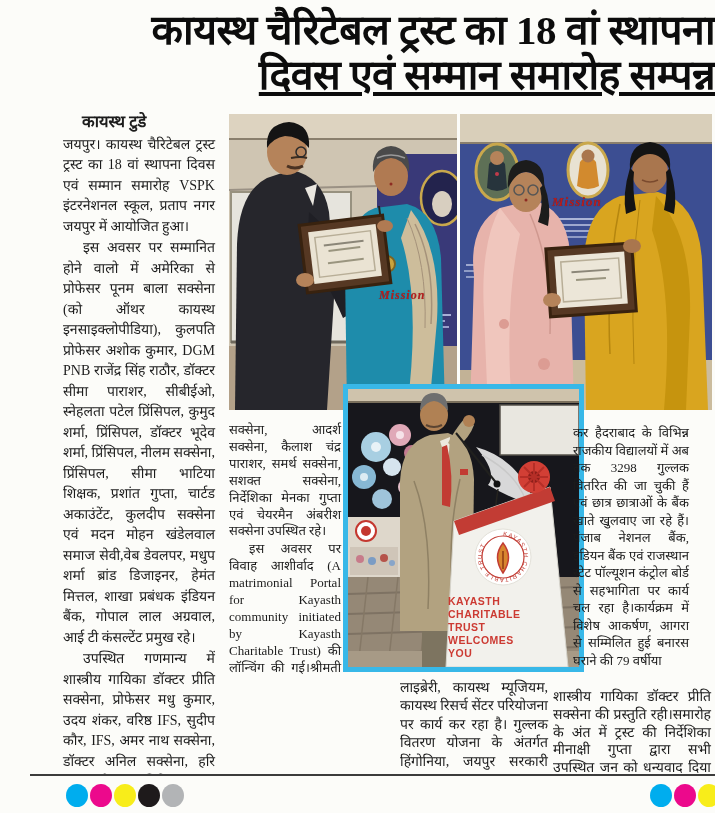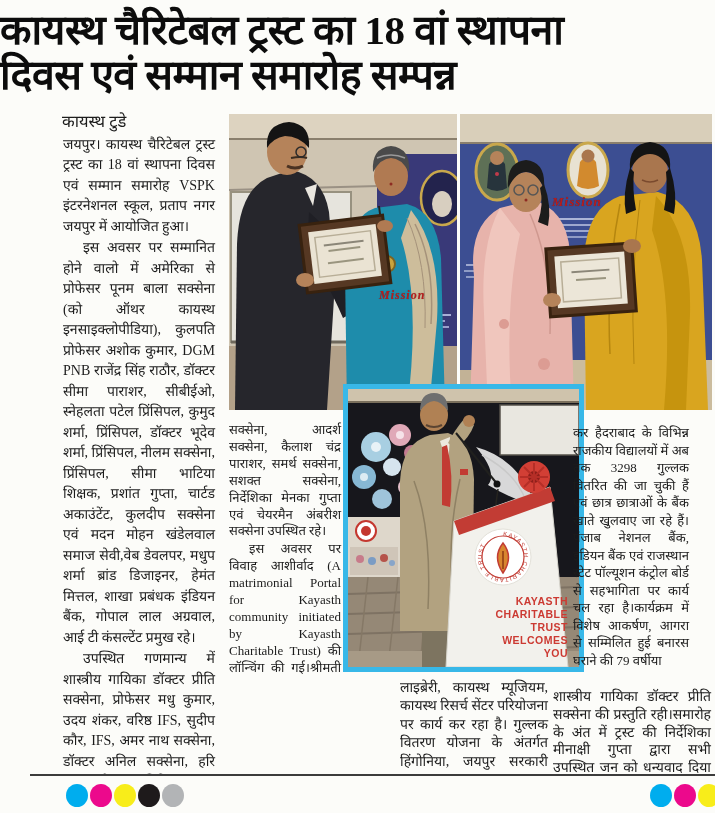--- a/index.html
+++ b/index.html
@@ -3,46 +3,46 @@
 <meta charset="utf-8">
 <style>
   html,body{margin:0;padding:0;}
   body{background:#e8e8e8;}
   .page{
     position:relative;width:715px;height:813px;margin:0 auto;
     background:#fcfcf9;overflow:hidden;
     font-family:"Liberation Serif","DejaVu Serif",serif;color:#1a1a1a;
   }
   
-  .headline{position:absolute;left:0;top:8px;width:715px;text-align:left;
+  .headline{position:absolute;left:0;top:8px;width:715px;text-align:right;
     font-weight:700;color:#0c0c0c;line-height:1.1;letter-spacing:-0.5px;}
   .headline .l1{font-size:41px;}
-  .headline .l2{font-size:41px;}
+  .headline .l2{font-size:41px;text-decoration:underline;}
   
   .txt{position:absolute;text-align:justify;overflow:hidden;color:#1c1c1c;}
   .txt p{margin:1px;}
   .txt p.ind{text-indent:20px;}
-  .byline{font-weight:400;font-size:16.5px;margin-bottom:2px;}
+  .byline{font-weight:700;font-size:16.5px;margin-bottom:2px;margin-left:20px;}
   .col1{left:62px;top:112px;width:154px;height:662px;font-size:14px;line-height:20.5px;}
   .col2a{left:228px;top:421px;width:114px;height:253px;font-size:13px;line-height:16.9px;}
   .col2b{left:228px;top:676px;width:183px;height:95px;font-size:14px;line-height:18.4px;}
   .col3{left:399px;top:678px;width:150px;height:92px;font-size:14px;line-height:18.4px;}
   .col4a{left:572px;top:423px;width:118px;height:263px;font-size:13px;line-height:17.5px;}
   .col4b{left:552px;top:687px;width:160px;height:88px;font-size:14px;line-height:17.8px;}
   
   .photo{position:absolute;overflow:hidden;background:#cfc5b2;}
   .photo svg{display:block;}
   .photo1{left:229px;top:114px;width:228px;height:296px;}
   .photo2{left:460px;top:114px;width:252px;height:296px;}
   .photo3{left:343px;top:384px;width:241px;height:288px;border:5px solid #38b8e8;box-sizing:border-box;background:#17171c;}
   .mission-script{position:absolute;font-style:italic;font-weight:700;color:#b91c1c;
     font-family:"Liberation Serif",serif;font-size:12px;letter-spacing:1px;text-shadow:0 0 1px rgba(0,0,0,.4);}
   .p1-mission{left:150px;top:174px;}
   .p2-mission{left:92px;top:80px;font-size:13px;}
-  .podium-text{position:absolute;left:128px;top:206px;width:92px;text-align:right;
+  .podium-text{position:absolute;left:100px;top:206px;width:92px;text-align:left;
     white-space:pre-line;font-weight:700;font-size:10.5px;line-height:13px;color:#cc3a32;
     font-family:"Liberation Sans",sans-serif;letter-spacing:.5px;}
   
   .rule{position:absolute;left:30px;top:774px;width:685px;height:2px;background:#3c3c3c;}
   .dots{position:absolute;top:784px;height:24px;display:flex;gap:2px;}
   .dots-left{left:66px;}
   .dots-right{left:650px;}
   .dot{width:22px;height:23px;border-radius:50%;display:inline-block;}
 </style>
 </head>

